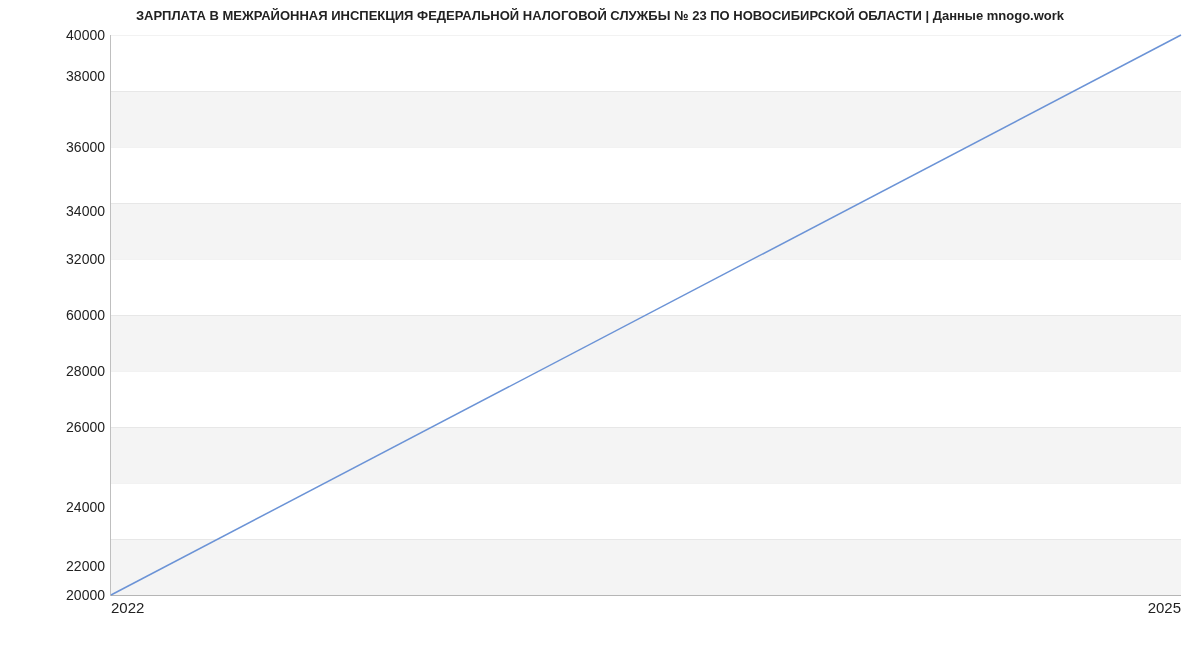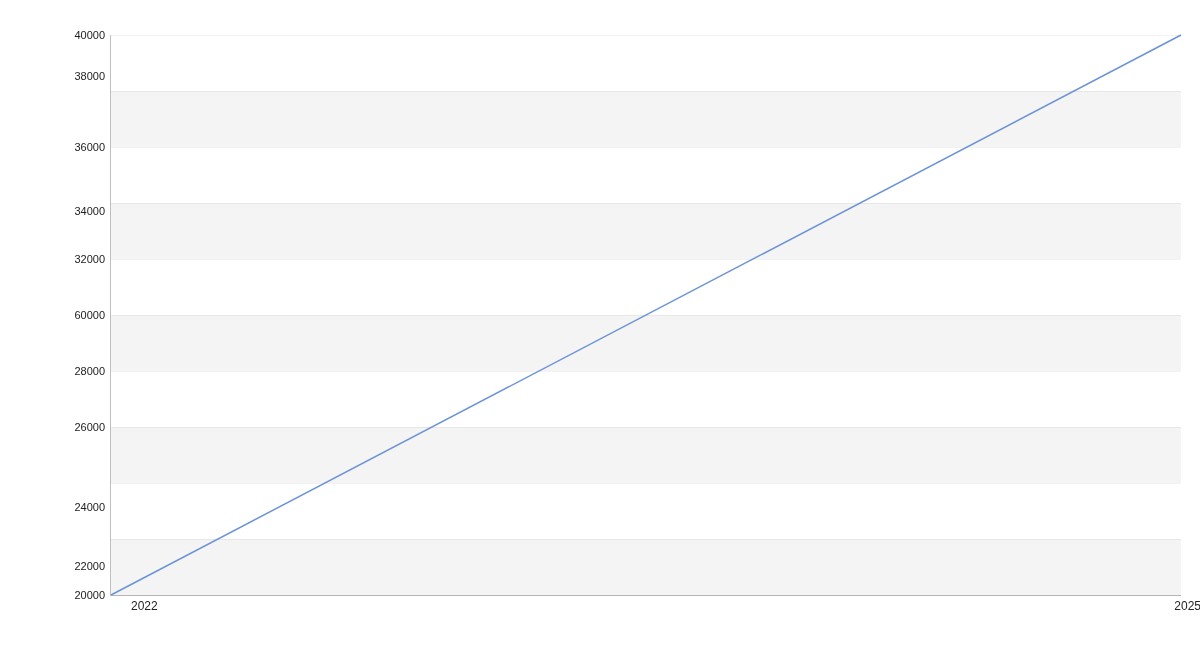--- a/index.html
+++ b/index.html
@@ -44,51 +44,51 @@
     left: 0;
     width: 100%;
     height: 1px;
     background: rgba(0,0,0,0.05);
   }
   .y-tick {
     position: absolute;
     right: 100%;
     margin-right: 6px;
     transform: translateY(-50%);
-    font-size: 11px;
+    font-size: 14px;
     color: #222;
     white-space: nowrap;
   }
   .x-tick {
     position: absolute;
     top: 100%;
     margin-top: 4px;
     transform: translateX(-50%);
-    font-size: 12px;
+    font-size: 15px;
     color: #222;
-    margin-left: 20px;
   }
   .line-svg {
     position: absolute;
     left: 0;
     top: 0;
     width: 100%;
     height: 100%;
     overflow: visible;
   }
   .series-line {
     fill: none;
     stroke: #6b93d6;
     stroke-width: 1.5;
   }
 </style>
 </head>
 <body>
 
 <div class="chart-container">
+  <div class="chart-title">ЗАРПЛАТА В МЕЖРАЙОННАЯ ИНСПЕКЦИЯ ФЕДЕРАЛЬНОЙ НАЛОГОВОЙ СЛУЖБЫ № 23 ПО НОВОСИБИРСКОЙ ОБЛАСТИ | Данные mnogo.work</div>
 
   <div class="plot-area" id="plot">
       <div class="band" style="top: 56px; height: 56px;"></div>
       <div class="band" style="top: 168px; height: 56px;"></div>
       <div class="band" style="top: 280px; height: 56px;"></div>
       <div class="band" style="top: 392px; height: 56px;"></div>
       <div class="band" style="top: 504px; height: 56px;"></div>
     <div class="gridline" style="top: 560px;"></div>
       <div class="gridline" style="top: 504px;"></div>
       <div class="gridline" style="top: 448px;"></div>

